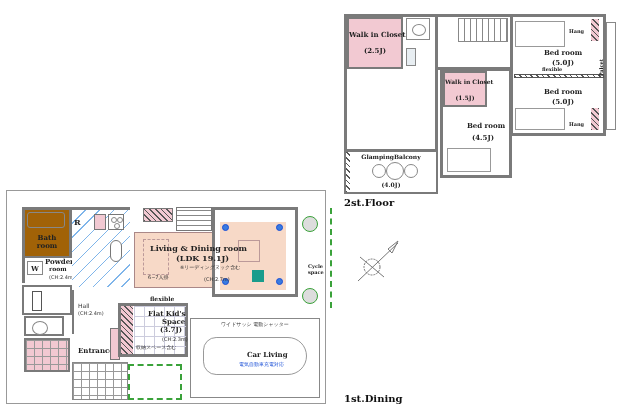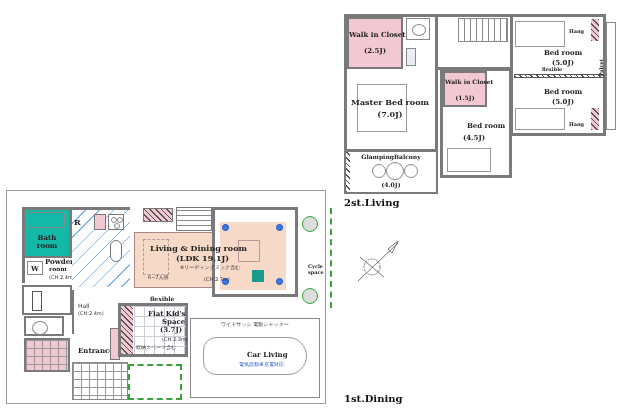--- a/index.html
+++ b/index.html
@@ -34,36 +34,31 @@
     <div class="lbl lbl-sm" style="left:0;top:28px;width:100%;">(2.5J)</div>
   </div>
 
   <div class="abs" style="left:64px;top:8px;width:24px;height:22px;border:1px solid #888;background:#fff;">
     <div class="circ" style="left:5px;top:5px;width:12px;height:10px;"></div>
   </div>
   <div class="abs" style="left:64px;top:38px;width:10px;height:18px;border:1px solid #888;background:#e8eef2;"></div>
 
   <div class="abs" style="left:116px;top:8px;width:50px;height:24px;border:1px solid #888;background:repeating-linear-gradient(90deg,#fff 0 5px,#888 5px 6px);"></div>
 
-  <div class="abs" style="left:5px;top:60px;width:86px;height:80px;">
-    <div class="abs" style="left:10px;top:14px;width:50px;height:48px;border:1px solid #999;"></div>
-    <div class="lbl lbl-md" style="left:0;top:28px;width:100%;">Master Bed room</div>
-    <div class="lbl lbl-md" style="left:0;top:40px;width:100%;">(7.0J)</div>
-  </div>
 
   <div class="abs wall" style="left:98px;top:58px;width:72px;height:110px;"></div>
   <div class="abs pink" style="left:101px;top:61px;width:44px;height:36px;border:2px solid #7a7a7a;">
     <div class="lbl" style="left:0;top:6px;width:100%;font-size:6px;">Walk in Closet</div>
     <div class="lbl" style="left:0;top:22px;width:100%;font-size:6px;">(1.5J)</div>
   </div>
 
   <div class="abs" style="left:101px;top:100px;width:66px;height:64px;">
     <div class="abs" style="left:4px;top:38px;width:44px;height:24px;border:1px solid #999;"></div>
     <div class="lbl lbl-sm" style="left:20px;top:12px;width:46px;">Bed room</div>
-    <div class="lbl lbl-sm" style="left:8px;top:24px;width:46px;">(4.5J)</div>
+    <div class="lbl lbl-sm" style="left:17px;top:24px;width:46px;">(4.5J)</div>
   </div>
 
   <div class="abs" style="left:171px;top:7px;width:90px;height:55px;">
     <div class="abs" style="left:2px;top:4px;width:50px;height:26px;border:1px solid #999;"></div>
     <div class="lbl lbl-sm" style="left:20px;top:32px;width:60px;">Bed room</div>
     <div class="lbl lbl-sm" style="left:20px;top:42px;width:60px;">(5.0J)</div>
     <div class="abs pink hatch" style="left:78px;top:2px;width:8px;height:22px;"></div>
     <div class="lbl" style="left:56px;top:12px;font-size:5px;">Hang</div>
   </div>
 
@@ -85,36 +80,36 @@
   <div class="abs" style="left:2px;top:140px;width:94px;height:44px;border:2px solid #7a7a7a;background:#fff;">
     <div class="abs hatch" style="left:0;top:0;width:4px;height:40px;"></div>
     <div class="lbl" style="left:0;top:2px;width:100%;font-size:6px;">GlampingBalcony</div>
     <div class="circ" style="left:26px;top:12px;width:12px;height:12px;"></div>
     <div class="circ" style="left:40px;top:10px;width:16px;height:16px;"></div>
     <div class="circ" style="left:58px;top:12px;width:12px;height:12px;"></div>
     <div class="lbl" style="left:0;top:30px;width:100%;font-size:6px;">(4.0J)</div>
   </div>
 </div>
 
-<div class="floor-title" style="left:344px;top:197px;">2st.Living</div>
+<div class="floor-title" style="left:344px;top:197px;">2st.Floor</div>
 
 <div class="abs" style="left:352px;top:235px;width:60px;height:60px;">
   <svg width="60" height="60" viewBox="0 0 60 60">
     <circle cx="20" cy="32" r="8" fill="none" stroke="#777" stroke-width="1" stroke-dasharray="2 1"></circle>
     <line x1="6" y1="46" x2="46" y2="8" stroke="#777" stroke-width="1"></line>
     <line x1="8" y1="22" x2="32" y2="42" stroke="#777" stroke-width="1"></line>
     <polygon points="46,6 36,14 40,18" fill="none" stroke="#777" stroke-width="1"></polygon>
   </svg>
 </div>
 
 <div class="abs grid-dots" style="left:6px;top:190px;width:320px;height:214px;border:1px solid #999;"></div>
 
 <div class="abs wall" style="left:22px;top:207px;width:50px;height:76px;"></div>
 
-<div class="abs" style="left:25px;top:210px;width:44px;height:46px;background:#14b8a6;">
+<div class="abs" style="left:25px;top:210px;width:44px;height:46px;background:#a16207;">
   <div class="abs" style="left:2px;top:2px;width:38px;height:16px;border:1px solid #888;border-radius:3px;"></div>
   <div class="lbl lbl-sm" style="left:0;top:24px;width:100%;">Bath</div>
   <div class="lbl lbl-sm" style="left:0;top:32px;width:100%;">room</div>
 </div>
 
 <div class="abs" style="left:25px;top:256px;width:48px;height:30px;border-top:2px solid #7a7a7a;background:#fff;">
   <div class="abs" style="left:2px;top:3px;width:16px;height:14px;border:1px solid #888;">
     <div class="lbl" style="left:0;top:3px;width:100%;font-size:7px;">W</div>
   </div>
   <div class="lbl" style="left:20px;top:0px;font-size:7px;">Powder</div>

